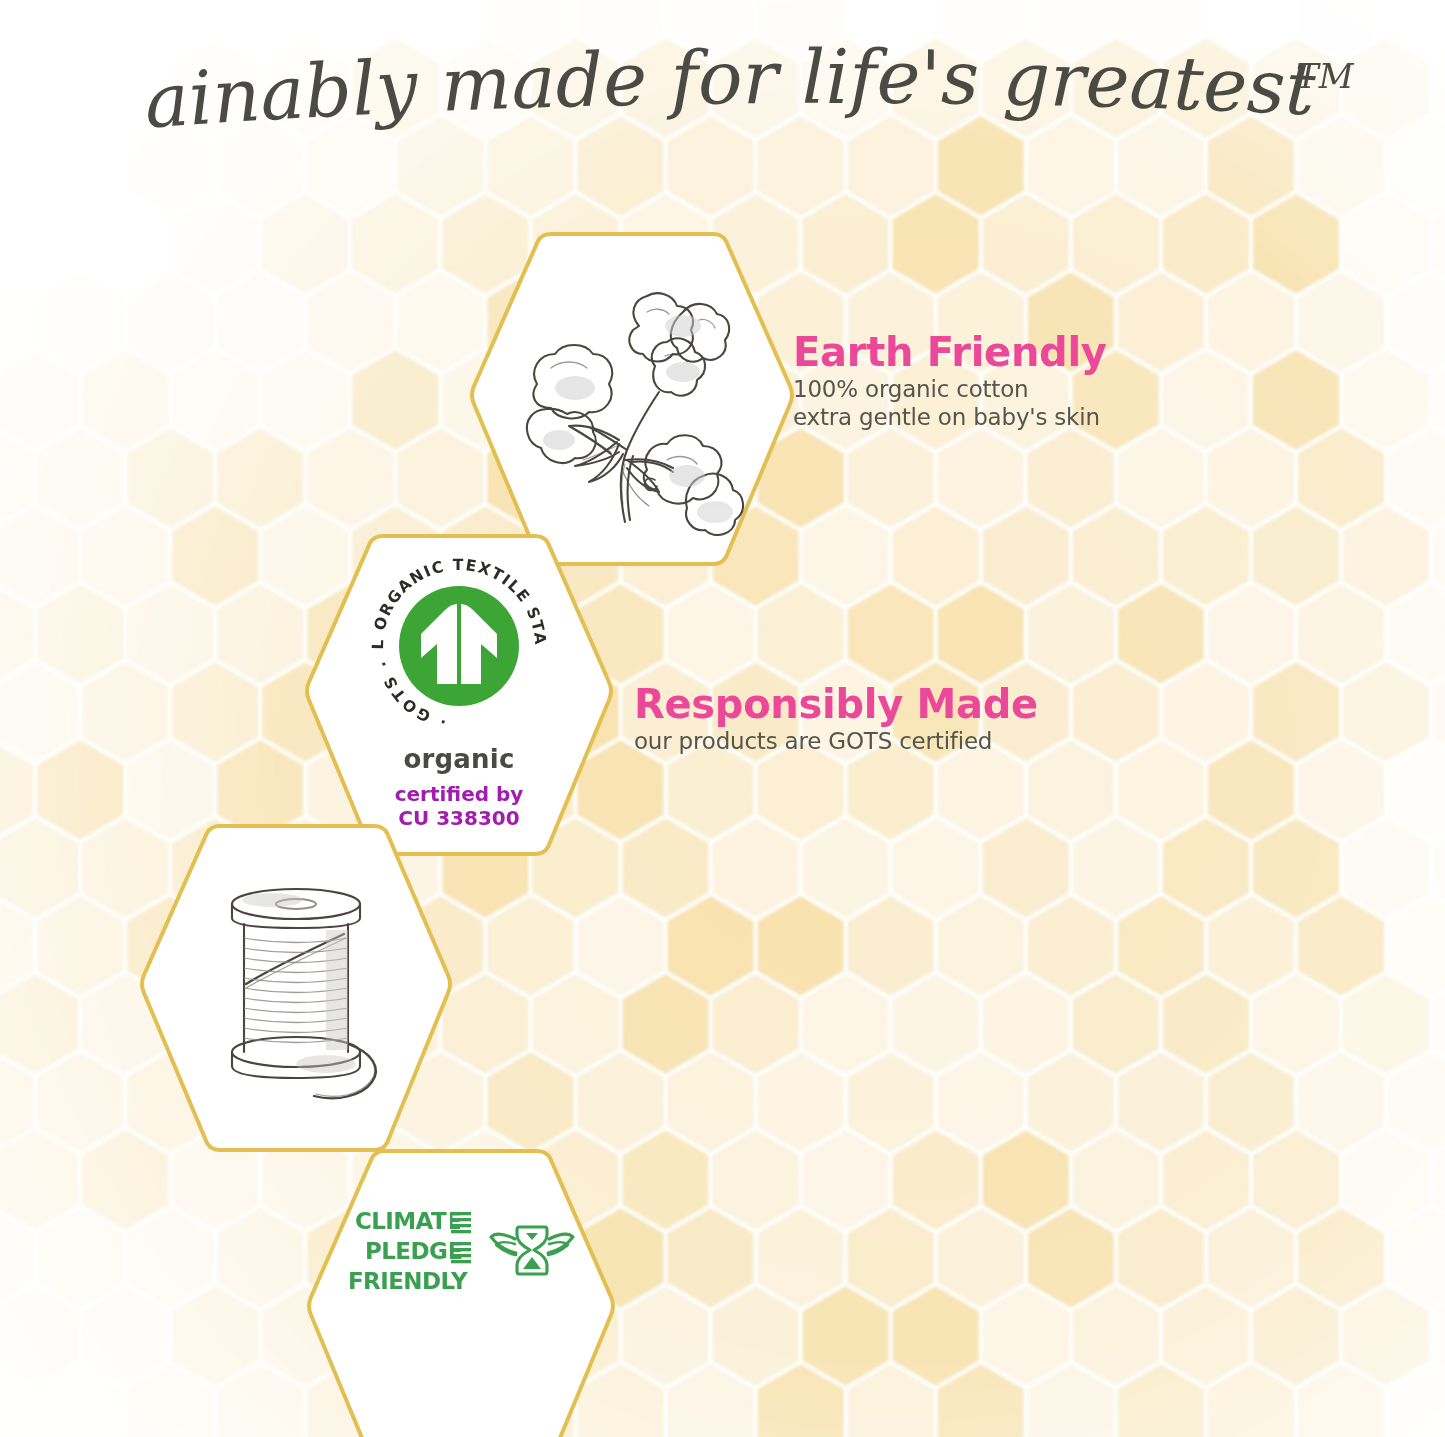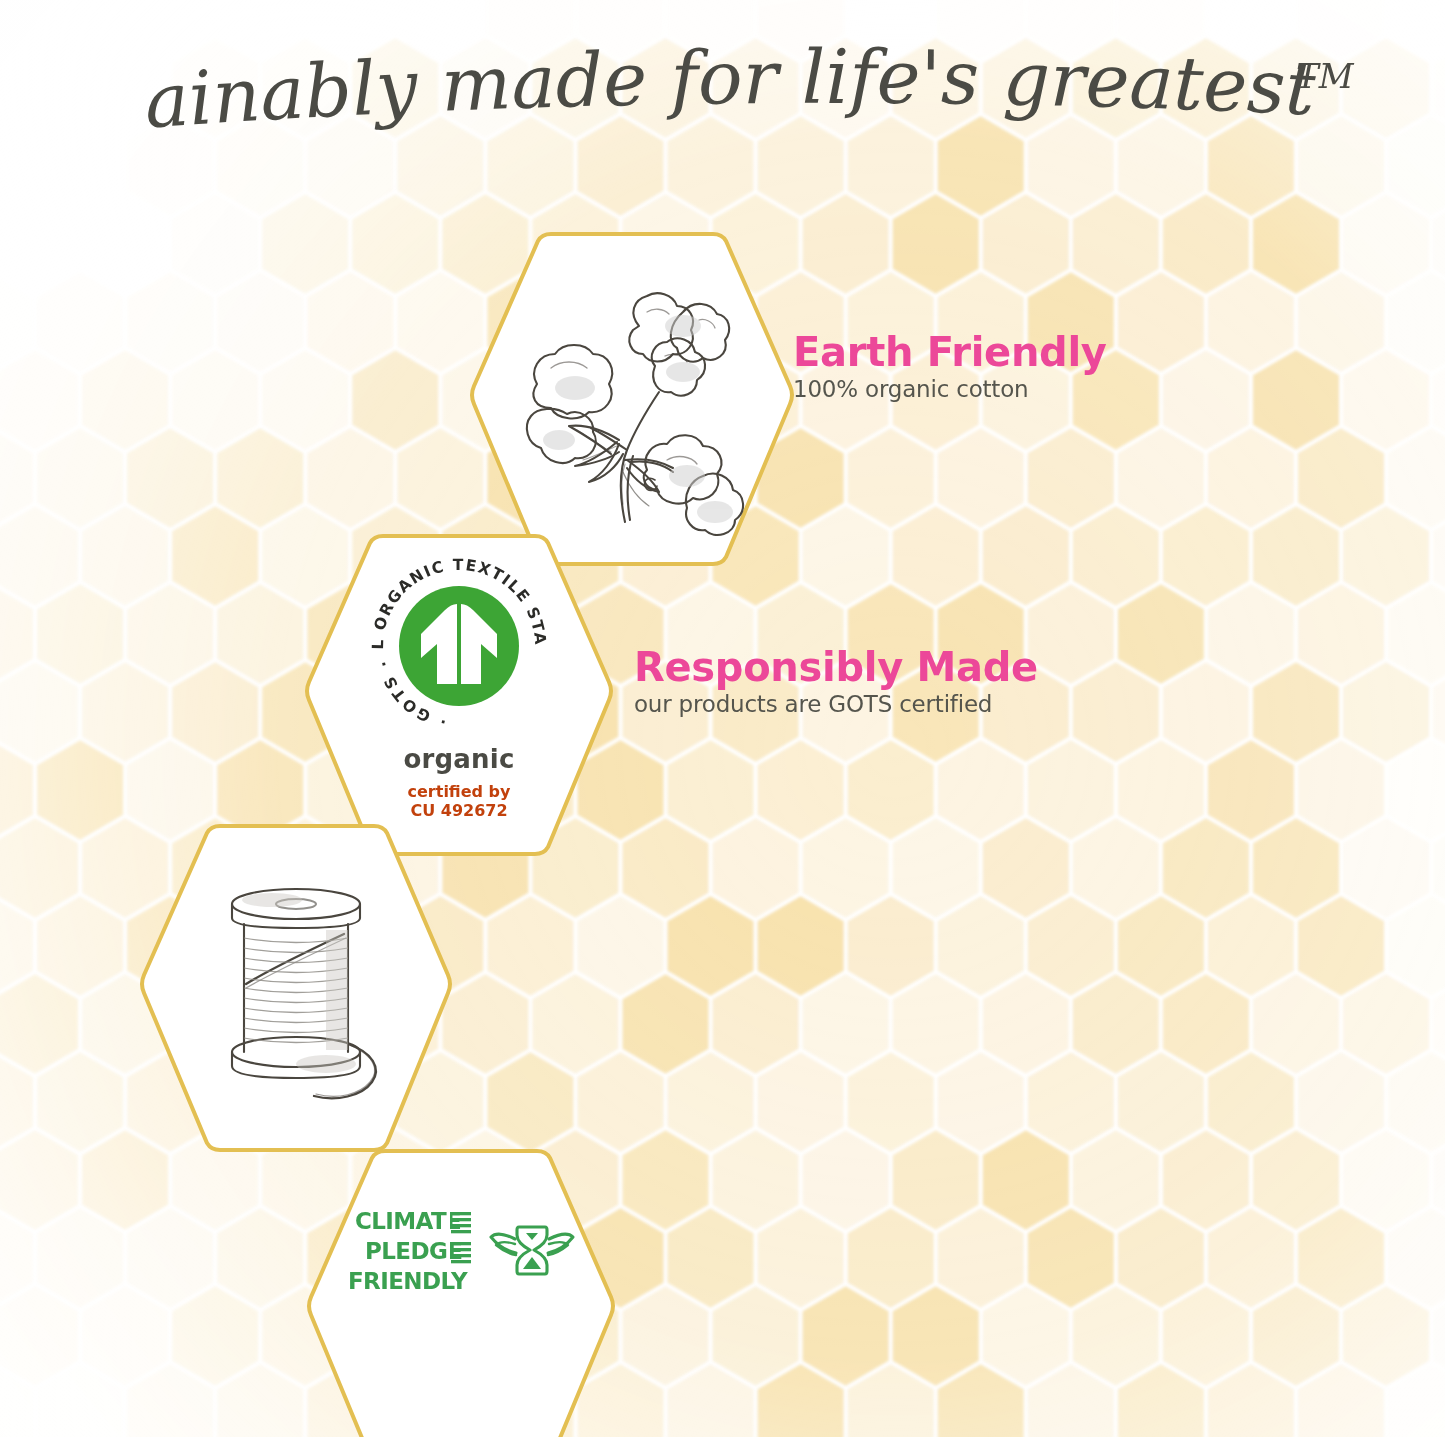--- a/index.html
+++ b/index.html
@@ -59,21 +59,21 @@
   }
 
   
   .gots-organic{
     font-family:"DejaVu Sans", sans-serif;
     font-weight:bold;font-size:26px;color:#4a4a44;text-align:center;
     margin-top:0;letter-spacing:0.2px;
   }
   .gots-cert{
     font-family:"DejaVu Sans", sans-serif;
-    font-weight:bold;font-size:16px;color:#c2410c;text-align:center;
+    font-weight:bold;font-size:20px;color:#a21caf;text-align:center;
     line-height:1.2;margin-top:8px;
   }
   .gots-wrap{display:flex;flex-direction:column;align-items:center;justify-content:center;}
 </style>
 </head>
 <body>
 
 <div id="stage">
 
   <svg id="honeycomb" viewBox="0 0 1445 1437" preserveAspectRatio="none" aria-hidden="true">
@@ -505,20 +505,21 @@
           <ellipse cx="208" cy="248" rx="18" ry="11"></ellipse>
           <ellipse cx="52" cy="176" rx="16" ry="10"></ellipse>
         </g>
       </svg>
     </div>
   </div>
 
   <div class="textblock" style="left:793px;top:330px;">
     <div class="t-title">Earth Friendly</div>
     <div class="t-sub">100% organic cotton</div>
+    <div class="t-sub">extra gentle on baby's skin</div>
   </div>
 
   <div class="hexcard" style="left:301px;top:530px;width:316px;height:330px;">
     <svg viewBox="0 0 316 330" width="316" height="330">
       <path class="hex-outline" d="M 82 6 L 234 6 Q 243 6 247 13 L 308 152 Q 312 161 308 170 L 247 317 Q 243 324 234 324 L 82 324 Q 73 324 69 317 L 8 170 Q 4 161 8 152 L 69 13 Q 73 6 82 6 Z"></path>
     </svg>
     <div class="hex-art" style="align-items:flex-start;padding-top:18px;">
       <div class="gots-wrap">
         <svg width="196" height="196" viewBox="0 0 196 196">
           <defs>
@@ -534,27 +535,27 @@
           <text font-family="DejaVu Sans, sans-serif" font-size="15.5" font-weight="bold" fill="#2b2b28" letter-spacing="1.6" text-anchor="middle">
             <textPath href="#ringTop" startOffset="50%">GLOBAL ORGANIC TEXTILE STANDARD</textPath>
           </text>
           <text font-family="DejaVu Sans, sans-serif" font-size="15.5" font-weight="bold" fill="#2b2b28" letter-spacing="2.4" text-anchor="middle">
             <textPath href="#ringBot" startOffset="75%">· GOTS ·</textPath>
           </text>
         </svg>
         <div class="gots-organic">organic</div>
         <div class="gots-cert">
           <div>certified by</div>
-          <div>CU 492672</div>
+          <div>CU 338300</div>
         </div>
       </div>
     </div>
   </div>
 
-  <div class="textblock" style="left:634px;top:645px;">
+  <div class="textblock" style="left:634px;top:682px;">
     <div class="t-title">Responsibly Made</div>
     <div class="t-sub">our products are GOTS certified</div>
   </div>
 
   <div class="hexcard" style="left:136px;top:820px;width:320px;height:336px;">
     <svg viewBox="0 0 320 336" width="320" height="336">
       <path class="hex-outline" d="M 84 6 L 238 6 Q 247 6 251 13 L 312 155 Q 316 164 312 173 L 251 323 Q 247 330 238 330 L 84 330 Q 75 330 71 323 L 8 173 Q 4 164 8 155 L 71 13 Q 75 6 84 6 Z"></path>
     </svg>
     <div class="hex-art">
       <svg width="220" height="240" viewBox="0 0 220 240">

